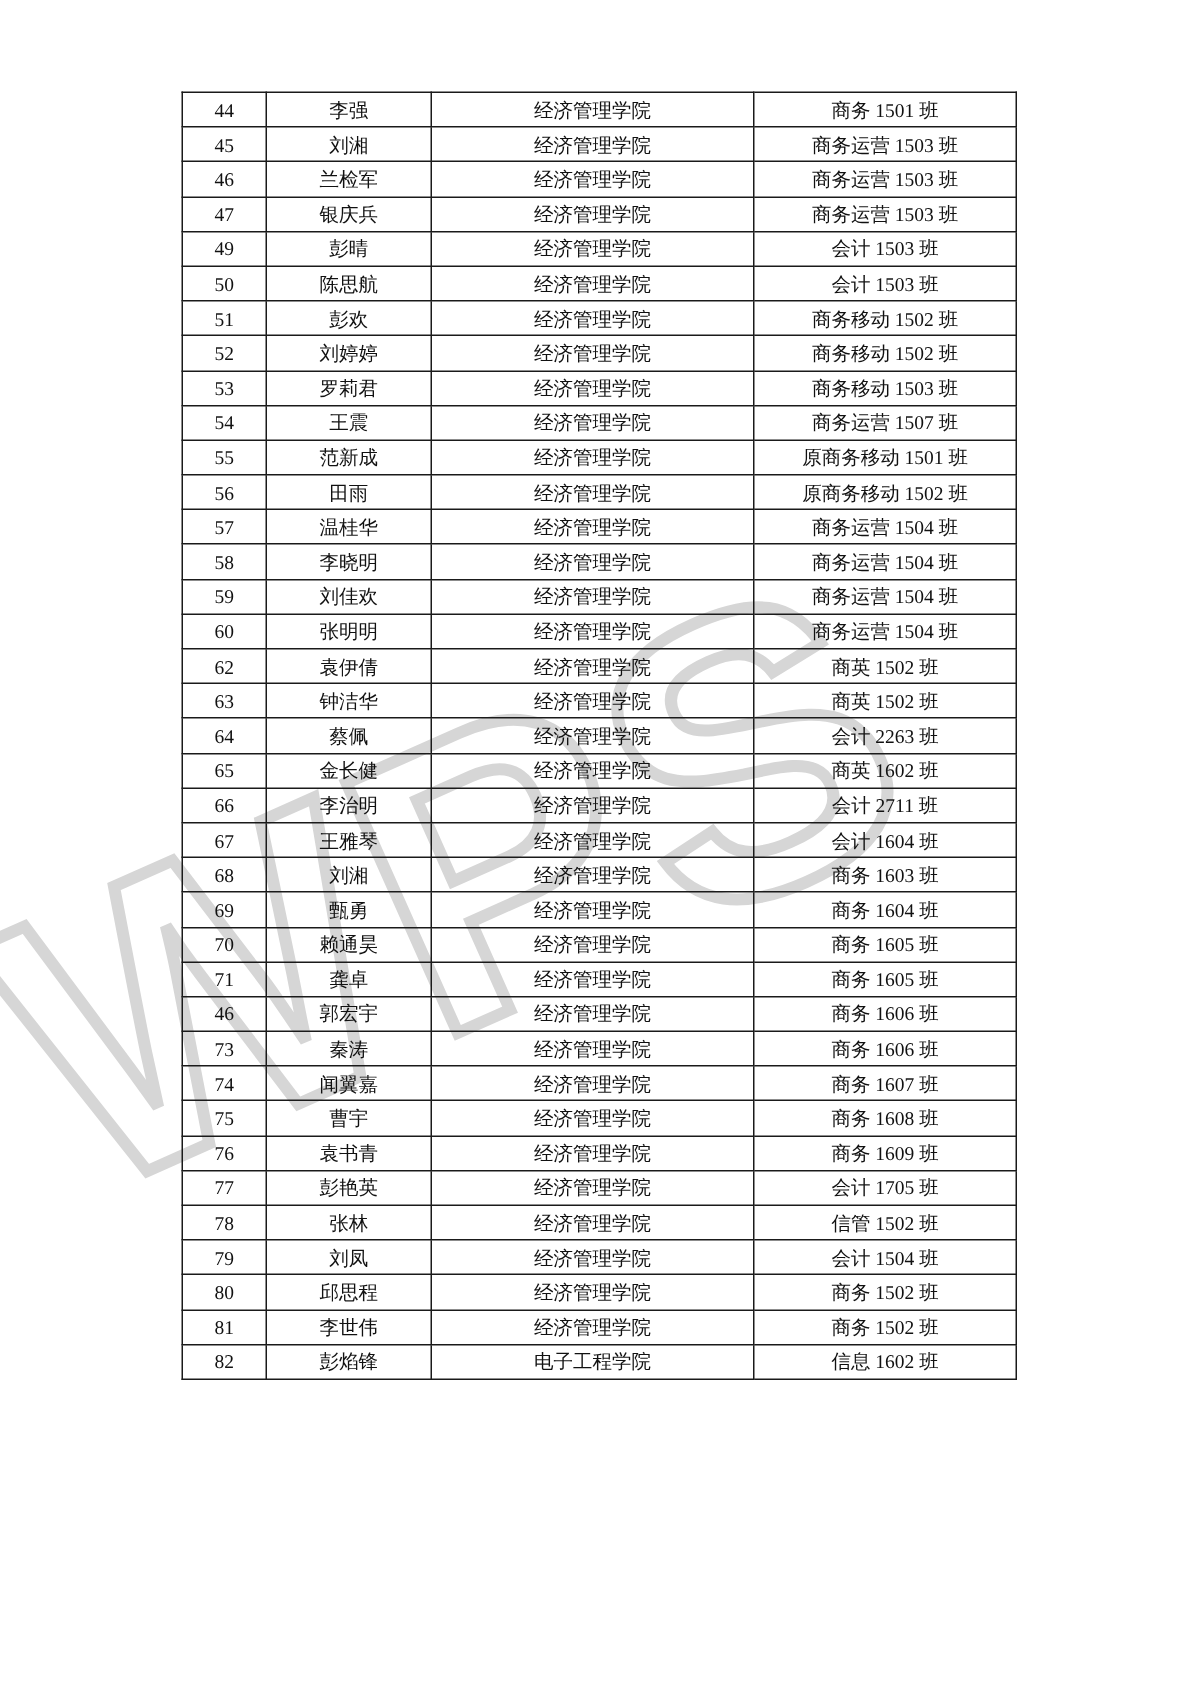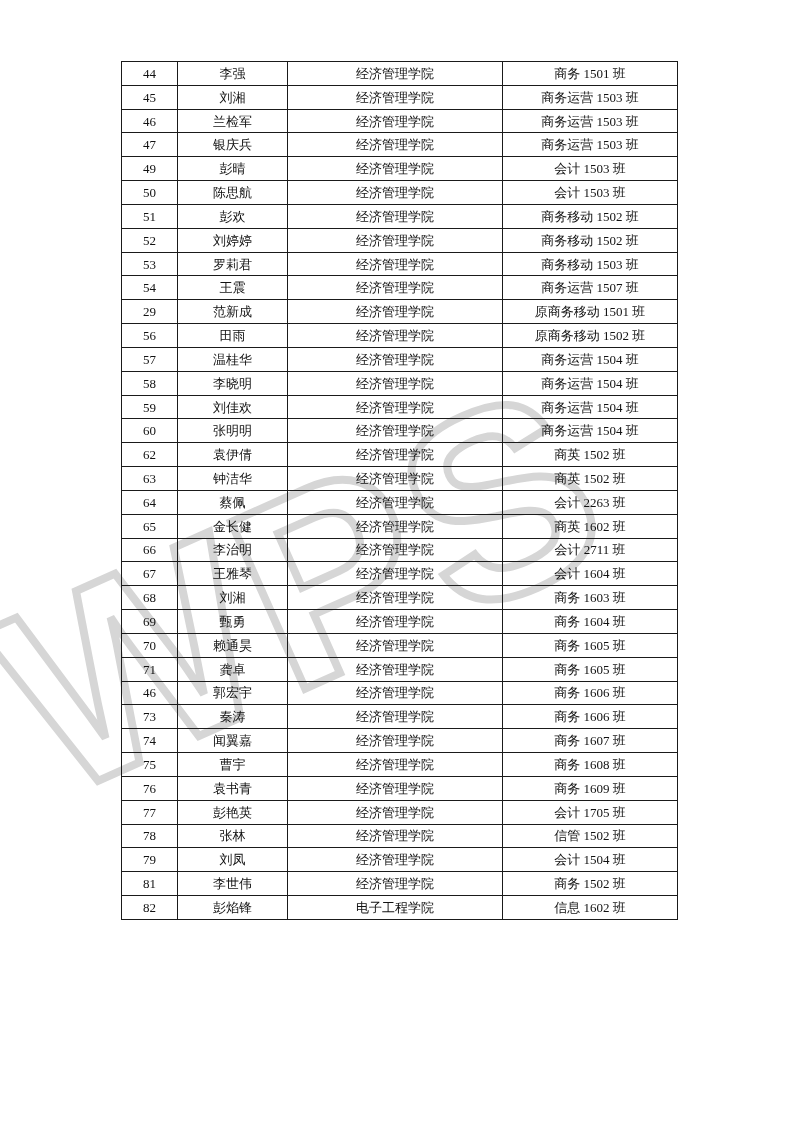--- a/index.html
+++ b/index.html
@@ -128,21 +128,21 @@
           <td>经济管理学院</td>
           <td>商务移动 1503 班</td>
         </tr>
         <tr>
           <td>54</td>
           <td>王震</td>
           <td>经济管理学院</td>
           <td>商务运营 1507 班</td>
         </tr>
         <tr>
-          <td>29</td>
+          <td>55</td>
           <td>范新成</td>
           <td>经济管理学院</td>
           <td>原商务移动 1501 班</td>
         </tr>
         <tr>
           <td>56</td>
           <td>田雨</td>
           <td>经济管理学院</td>
           <td>原商务移动 1502 班</td>
         </tr>
@@ -270,20 +270,26 @@
           <td>78</td>
           <td>张林</td>
           <td>经济管理学院</td>
           <td>信管 1502 班</td>
         </tr>
         <tr>
           <td>79</td>
           <td>刘凤</td>
           <td>经济管理学院</td>
           <td>会计 1504 班</td>
+        </tr>
+        <tr>
+          <td>80</td>
+          <td>邱思程</td>
+          <td>经济管理学院</td>
+          <td>商务 1502 班</td>
         </tr>
         <tr>
           <td>81</td>
           <td>李世伟</td>
           <td>经济管理学院</td>
           <td>商务 1502 班</td>
         </tr>
         <tr>
           <td>82</td>
           <td>彭焰锋</td>

